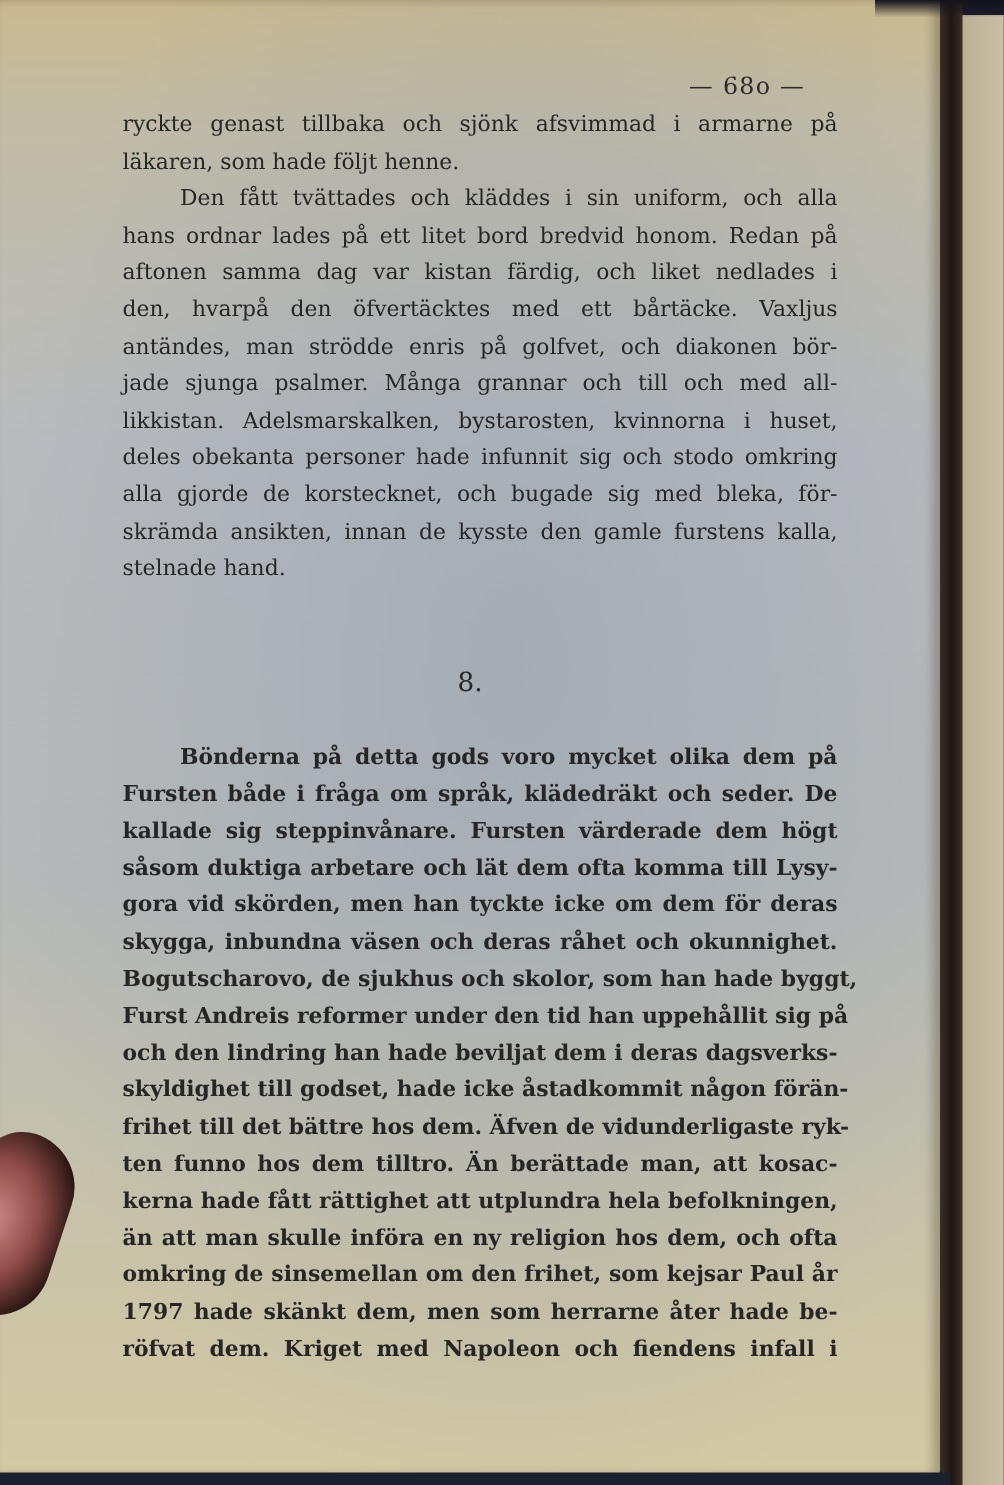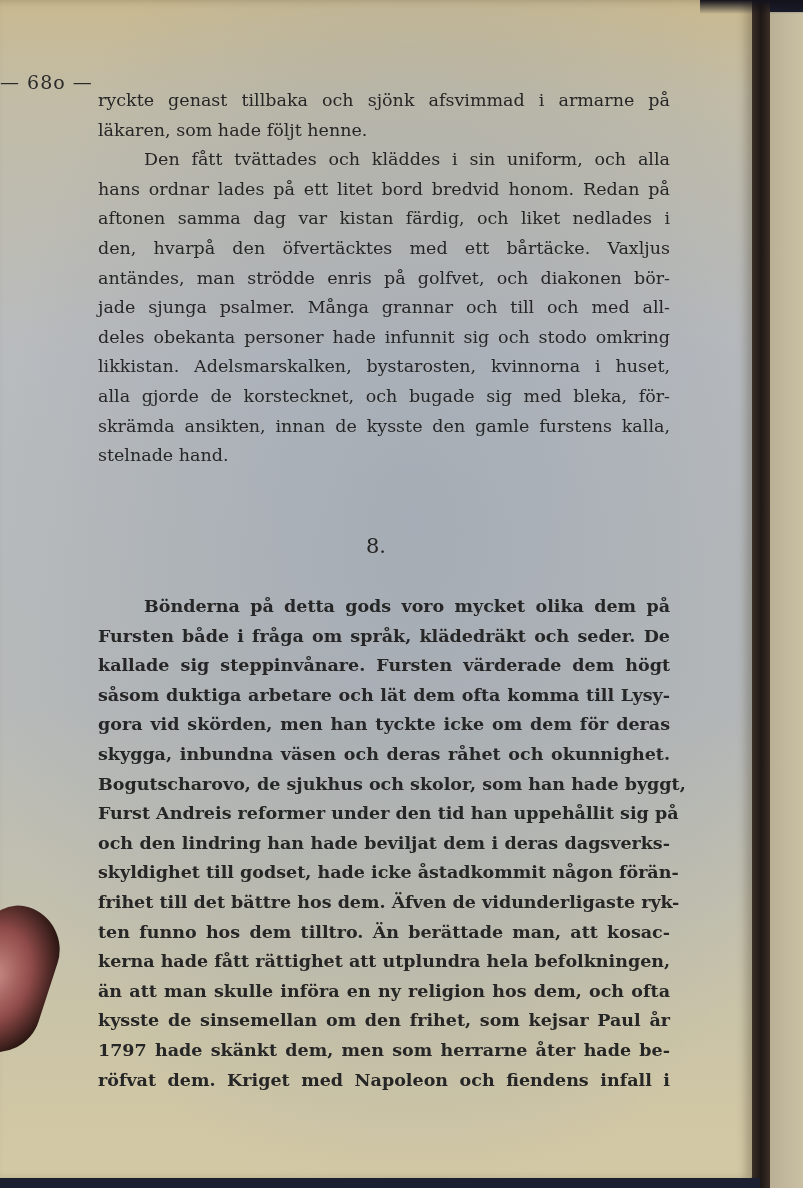--- a/index.html
+++ b/index.html
@@ -32,22 +32,22 @@
     position: absolute; left: -30px; top: 905px; width: 80px; height: 150px;
     border-radius: 40px 50px 50px 40px;
     background: radial-gradient(ellipse at 30% 50%, #c98a86 0%, #8e4a48 45%, #2a1612 80%);
     transform: rotate(18deg);
   }
   .bottom-strip {
     position: absolute; left: 0; top: 1178px; width: 760px; height: 10px;
     background: #1a2030;
   }
   .pagenum {
-    position: absolute; top: 58px; left: 0; width: 644px; text-align: left;
-    font-size: 19px; color: #2a2a2a; letter-spacing: 1px; margin-top: 13px;
+    position: absolute; top: 58px; left: 0; width: 644px; text-align: right;
+    font-size: 19px; color: #2a2a2a; letter-spacing: 1px;
   }
   .textblock {
     position: absolute; left: 98px; width: 572px;
     font-size: 17.5px; color: #262626; line-height: 29.6px;
   }
   .line { display: block; white-space: nowrap; text-align: justify; text-align-last: justify; }
   .line.last { text-align-last: left; }
   .line.indent { padding-left: 46px; }
   .heading {
     position: absolute; top: 534px; left: 0; width: 752px; text-align: center;
@@ -62,22 +62,22 @@
 
   <div class="textblock" id="block1" style="top:86px;">
       <span class="line">ryckte genast tillbaka och sjönk afsvimmad i armarne på</span>
       <span class="line last">läkaren, som hade följt henne.</span>
       <span class="line indent">Den fått tvättades och kläddes i sin uniform, och alla</span>
       <span class="line">hans ordnar lades på ett litet bord bredvid honom. Redan på</span>
       <span class="line">aftonen samma dag var kistan färdig, och liket nedlades i</span>
       <span class="line">den, hvarpå den öfvertäcktes med ett bårtäcke. Vaxljus</span>
       <span class="line">antändes, man strödde enris på golfvet, och diakonen bör-</span>
       <span class="line">jade sjunga psalmer. Många grannar och till och med all-</span>
+      <span class="line">likkistan. Adelsmarskalken, bystarosten, kvinnorna i huset,</span>
       <span class="line">deles obekanta personer hade infunnit sig och stodo omkring</span>
-      <span class="line">likkistan. Adelsmarskalken, bystarosten, kvinnorna i huset,</span>
       <span class="line">alla gjorde de korstecknet, och bugade sig med bleka, för-</span>
       <span class="line">skrämda ansikten, innan de kysste den gamle furstens kalla,</span>
       <span class="line last">stelnade hand.</span>
     </div>
 
   <div class="heading">8.</div>
 
   <div class="textblock" id="block2" style="top:592px;font-weight:bold;">
       <span class="line indent">Bönderna på detta gods voro mycket olika dem på</span>
       <span class="line">Fursten både i fråga om språk, klädedräkt och seder. De</span>
@@ -86,21 +86,21 @@
       <span class="line">gora vid skörden, men han tyckte icke om dem för deras</span>
       <span class="line">skygga, inbundna väsen och deras råhet och okunnighet.</span>
       <span class="line">Bogutscharovo, de sjukhus och skolor, som han hade byggt,</span>
       <span class="line">Furst Andreis reformer under den tid han uppehållit sig på</span>
       <span class="line">och den lindring han hade beviljat dem i deras dagsverks-</span>
       <span class="line">skyldighet till godset, hade icke åstadkommit någon förän-</span>
       <span class="line">frihet till det bättre hos dem. Äfven de vidunderligaste ryk-</span>
       <span class="line">ten funno hos dem tilltro. Än berättade man, att kosac-</span>
       <span class="line">kerna hade fått rättighet att utplundra hela befolkningen,</span>
       <span class="line">än att man skulle införa en ny religion hos dem, och ofta</span>
-      <span class="line">kysste de sinsemellan om den frihet, som kejsar Paul år</span>
+      <span class="line">omkring de sinsemellan om den frihet, som kejsar Paul år</span>
       <span class="line">1797 hade skänkt dem, men som herrarne åter hade be-</span>
       <span class="line">röfvat dem. Kriget med Napoleon och fiendens infall i</span>
     </div>
 </div>
 
 <div class="gutter"></div>
 <div class="next-page"></div>
 <div class="top-shadow"></div>
 <div class="finger"></div>
 <div class="bottom-strip"></div>

